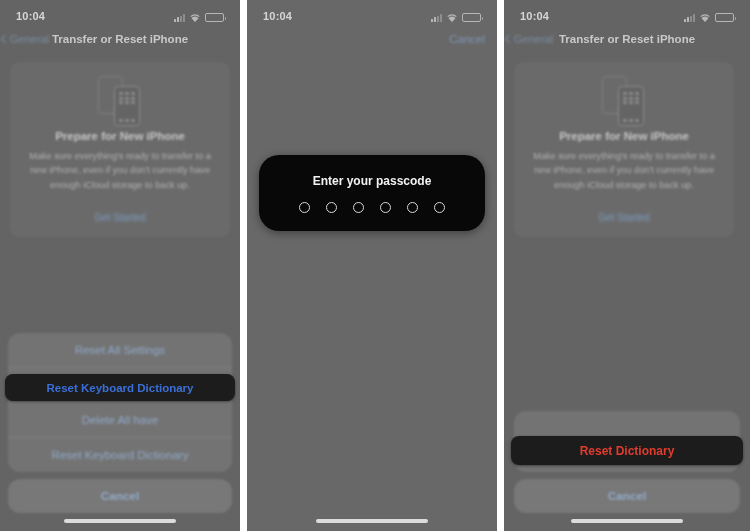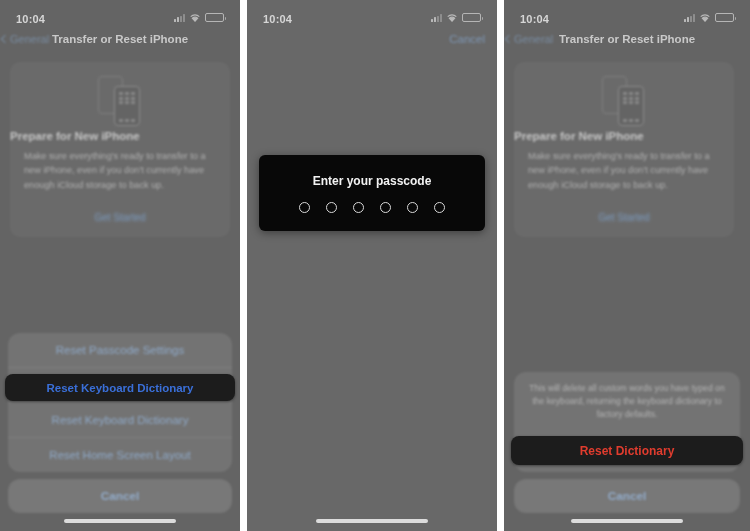--- a/index.html
+++ b/index.html
@@ -35,24 +35,24 @@
     height: 531px;
     background: #ffffff;
   }
   .panel-left  { width: 240px; }
   .panel-mid   { width: 250px; background: #686868; }
   .panel-right { width: 246px; }
 
   
   .statusbar {
     position: absolute;
-    top: 1px; left: 0; right: 0;
+    top: 8px; left: 0; right: 0;
     height: 26px;
     display: flex;
-    align-items: flex-start;
+    align-items: flex-end;
     justify-content: space-between;
     padding: 12px 16px;
     box-sizing: border-box;
   }
   .status-time {
     font-size: 11px;
     font-weight: bold;
     color: #d6d6d6;
     letter-spacing: 0.2px;
   }
@@ -190,26 +190,28 @@
     grid-template-columns: repeat(3, 1fr);
     gap: 1.5px;
   }
   .phone-b .dock span {
     display: block;
     height: 3px;
     background: #878787;
     border-radius: 0.5px;
   }
   .prepare-title {
+    text-align: center;
     font-size: 11.5px;
     font-weight: bold;
     color: #c5c5c5;
     margin-top: 4px;
   }
   .prepare-body {
+    text-align: center;
     font-size: 9.2px;
     line-height: 1.55;
     color: #b0b0b0;
     margin: 7px 14px 0;
   }
   .prepare-link {
     text-align: center;
     font-size: 10px;
     color: #7e9ec4;
     margin-top: 20px;
@@ -273,21 +275,21 @@
   .highlight-kb { top: 374px; }
 
   
   .passcode-box {
     position: absolute;
     left: 12px;
     right: 12px;
     top: 155px;
     height: 76px;
     background: #080808;
-    border-radius: 6px;
+    border-radius: 20px;
     display: flex;
     flex-direction: column;
     align-items: center;
     justify-content: center;
     box-shadow: 0 2px 8px rgba(0,0,0,0.4);
   }
   .passcode-title {
     font-size: 12px;
     font-weight: bold;
     color: #f2f2f2;
@@ -432,24 +434,24 @@
             </div>
         </div>
       </div>
       <div class="prepare-title">Prepare for New iPhone</div>
       <div class="prepare-body">Make sure everything's ready to transfer to a new iPhone, even if you don't currently have enough iCloud storage to back up.</div>
       <div class="prepare-link">Get Started</div>
     </div>
 
     <div class="sheet">
       <div class="sheet-group">
+        <div class="sheet-row">Reset All Settings</div>
         <div class="sheet-row">Reset Passcode Settings</div>
         <div class="sheet-row">Delete All have</div>
         <div class="sheet-row">Reset Keyboard Dictionary</div>
-        <div class="sheet-row">Reset Home Screen Layout</div>
       </div>
       <div class="sheet-cancel">Cancel</div>
     </div>
 
     <div class="highlight highlight-kb">Reset Keyboard Dictionary</div>
 
     <div class="home-indicator"></div>
   </div>
 
   <div class="gap"></div>
@@ -547,21 +549,20 @@
             </div>
         </div>
       </div>
       <div class="prepare-title">Prepare for New iPhone</div>
       <div class="prepare-body">Make sure everything's ready to transfer to a new iPhone, even if you don't currently have enough iCloud storage to back up.</div>
       <div class="prepare-link">Get Started</div>
     </div>
 
     <div class="confirm">
       <div class="confirm-group">
-        <div class="confirm-text">This will delete all custom words you have typed on the keyboard, returning the keyboard dictionary to factory defaults.</div>
         <div class="confirm-action">Reset Dictionary</div>
       </div>
       <div class="confirm-cancel">Cancel</div>
     </div>
 
     <div class="highlight-red">Reset Dictionary</div>
 
     <div class="home-indicator"></div>
   </div>
 

